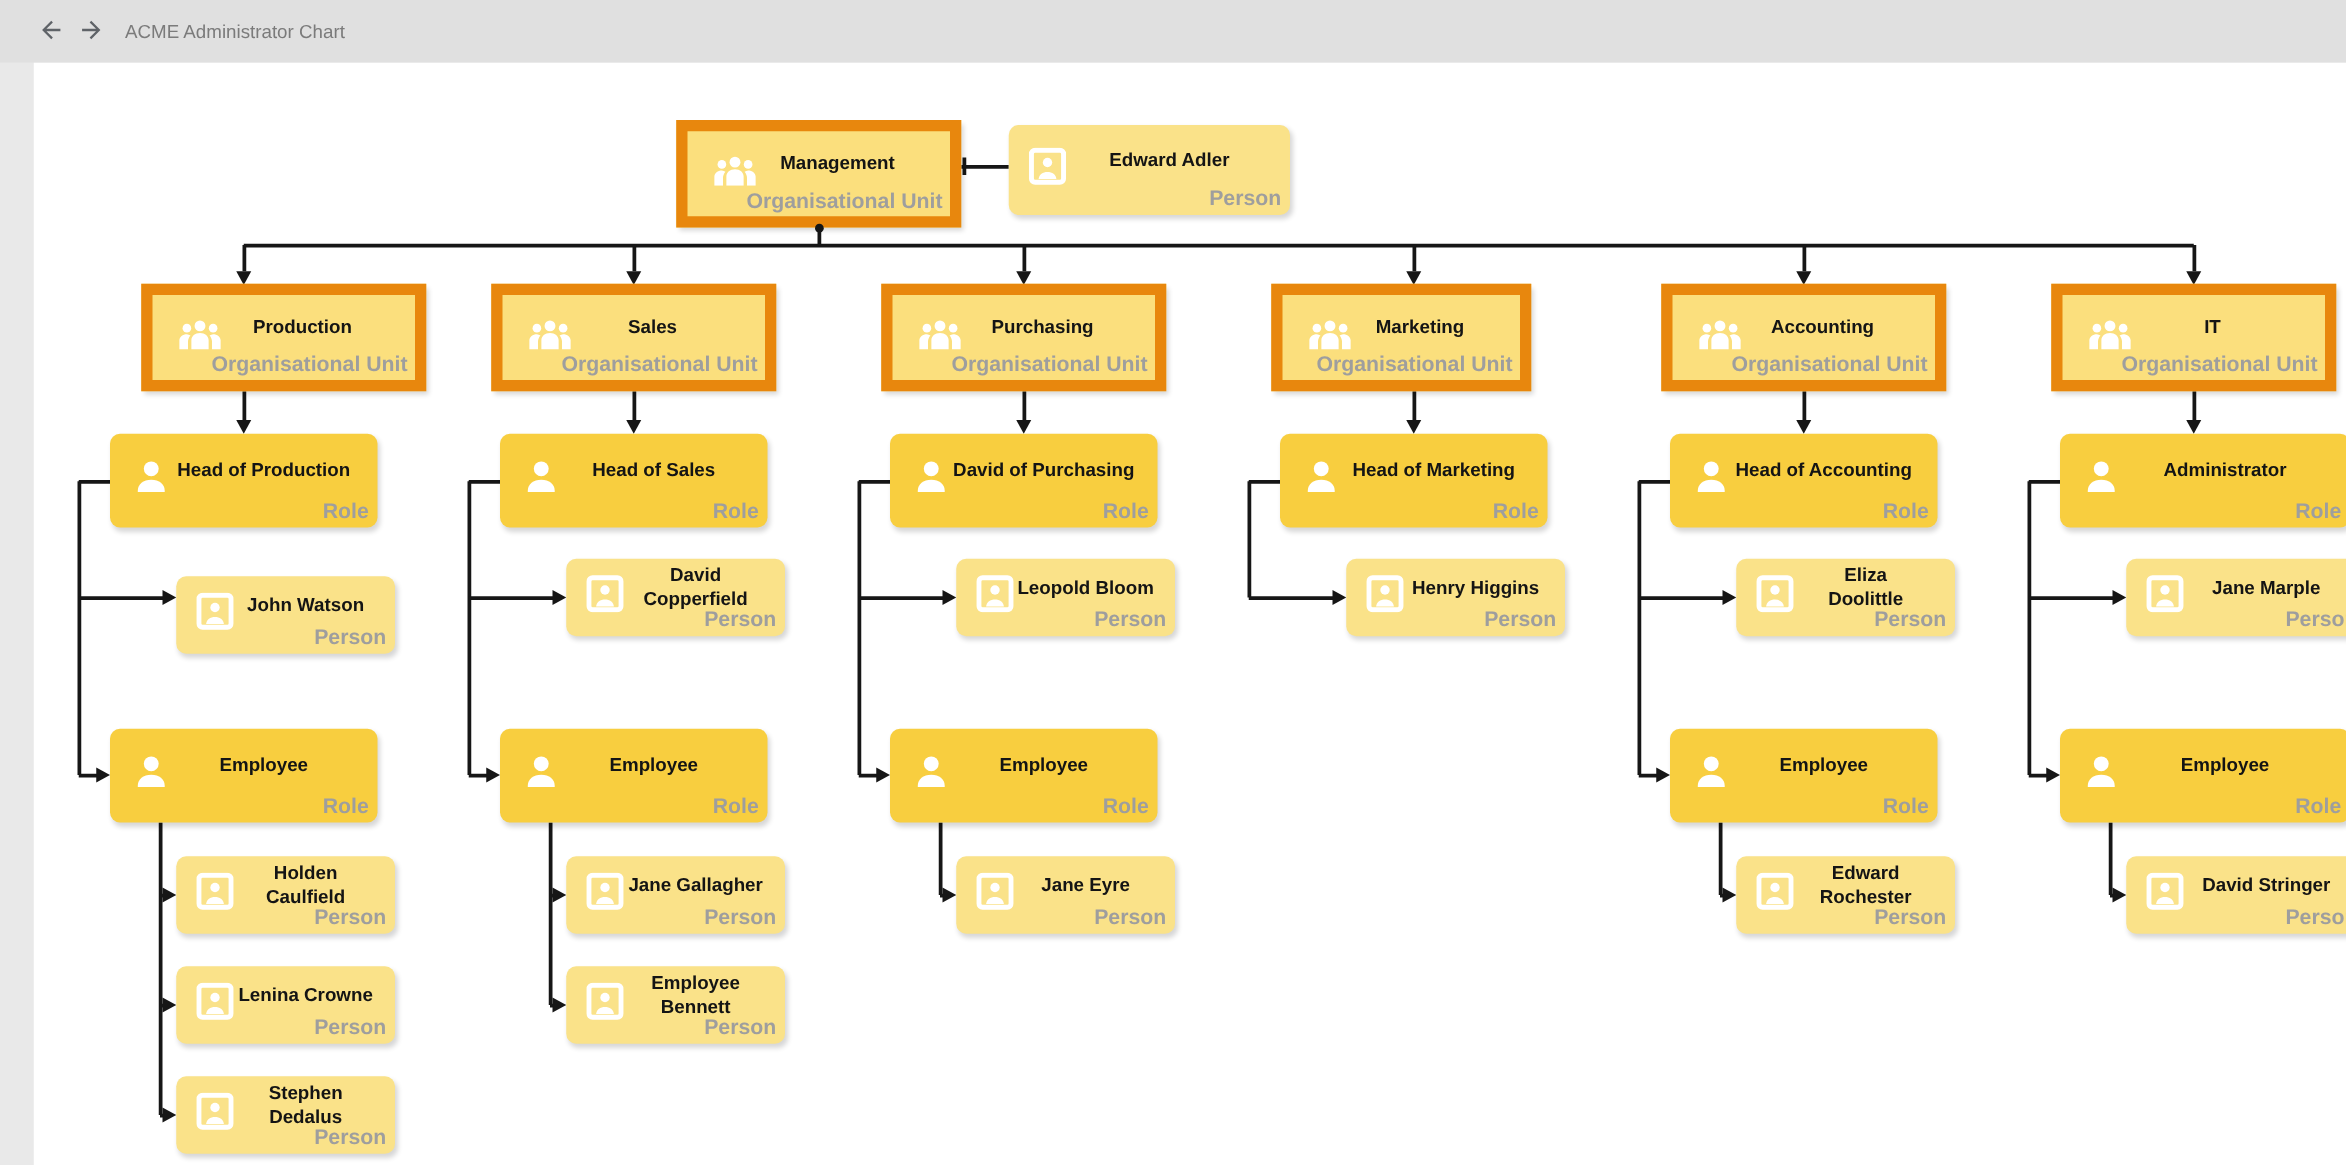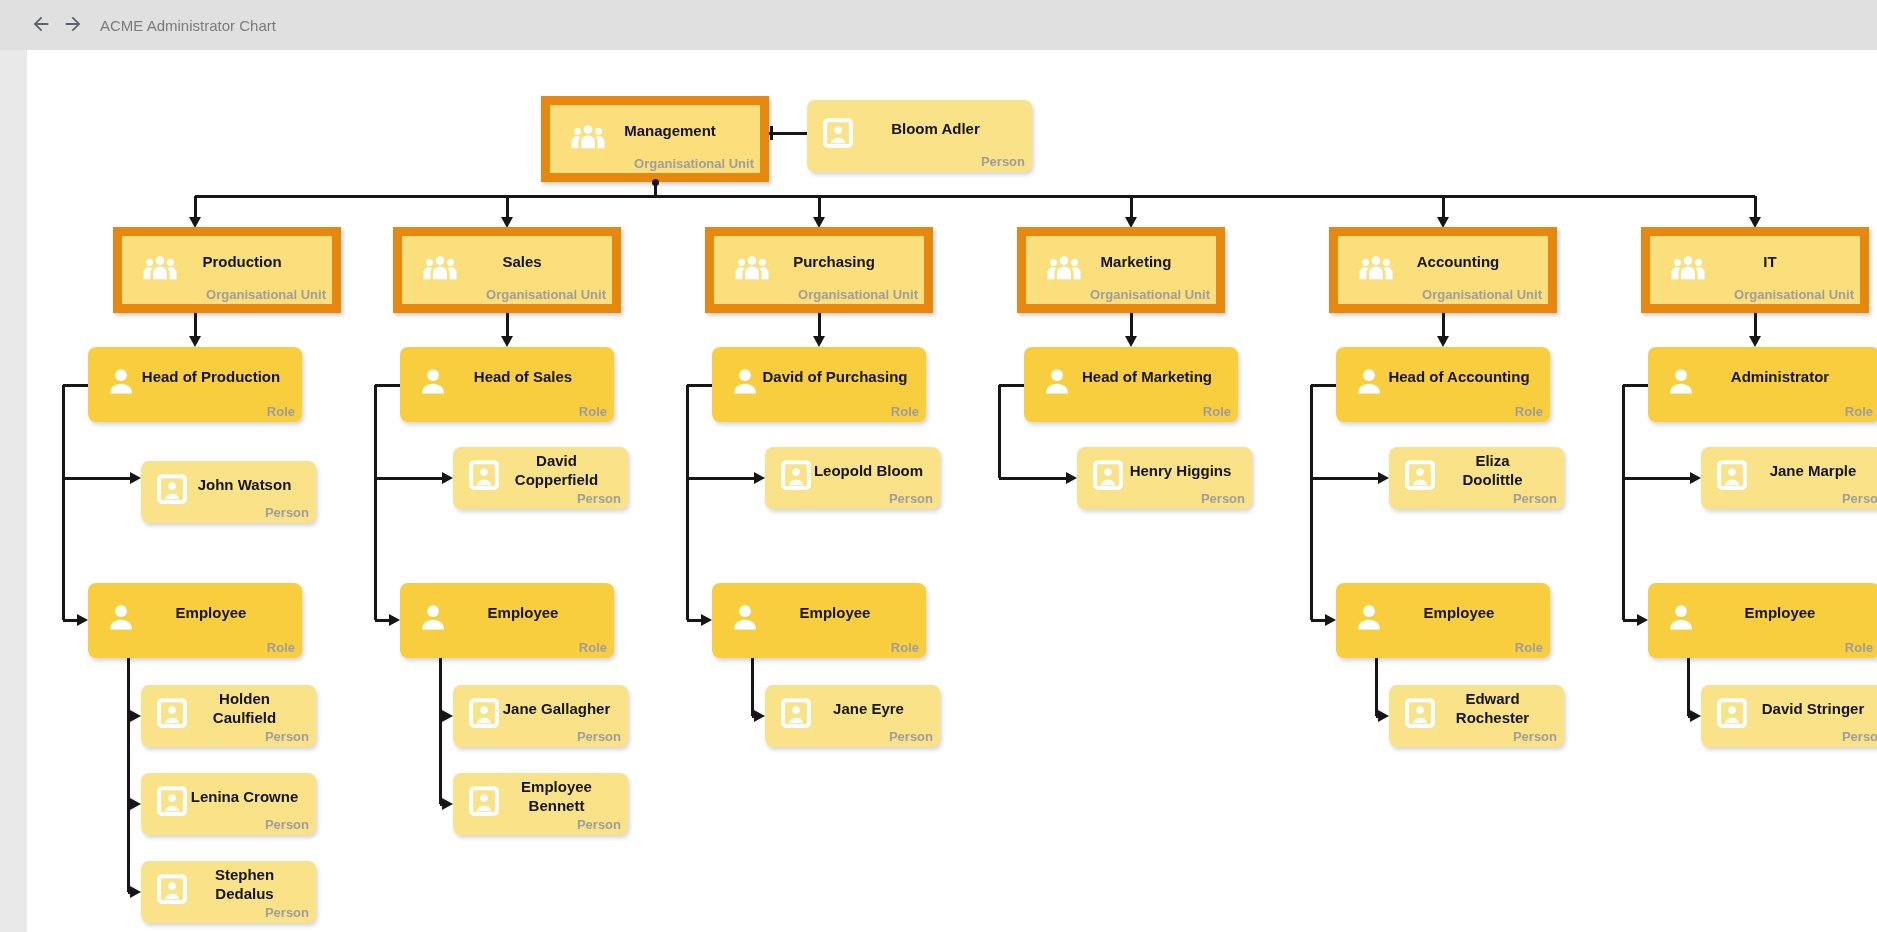--- a/index.html
+++ b/index.html
@@ -23,21 +23,21 @@
   #diagram{position:absolute;left:0;top:0;width:1877px;height:932px;z-index:10;}
   
   .node{position:absolute;box-sizing:border-box;border-radius:8px;
     box-shadow:2px 3px 4px rgba(0,0,0,0.16);}
   .unit{border-radius:0;border:9px solid #E8870D;}
   .lbl{position:absolute;left:40px;right:8px;top:0;bottom:14px;
     display:flex;align-items:center;justify-content:center;
     font-weight:700;font-size:15px;color:#141414;text-align:center;
     white-space:pre-line;line-height:1.25;}
   .unit .lbl{left:34px;right:4px;bottom:16px;}
-  .tlbl{position:absolute;right:7px;bottom:3px;font-size:13px;font-weight:700;color:#9E9E9E;}
+  .tlbl{position:absolute;right:7px;bottom:3px;font-size:17px;font-weight:700;color:#9E9E9E;}
   .unit .tlbl{right:6px;bottom:2px;}
   .icon{position:absolute;left:16px;top:50%;transform:translateY(-60%);line-height:0;}
   .unit .icon{left:20px;}
   
   .cline{position:absolute;background:#161616;}
   .arr-r{position:absolute;width:0;height:0;
     border-top:6.5px solid transparent;border-bottom:6.5px solid transparent;
     border-left:11px solid #161616;}
   .arr-d{position:absolute;width:0;height:0;
     border-left:6.5px solid transparent;border-right:6.5px solid transparent;
@@ -453,17 +453,17 @@
         </svg></span>
       <div class="lbl">Management</div>
       <div class="tlbl">Organisational Unit</div>
     </div>
     <div class="node person" style="left: 807px; top: 100px; width: 225px; height: 72px; background: rgb(250, 226, 137);">
       <span class="icon"><svg viewBox="0 0 24 24" width="30" height="30">
           <rect x="1.7" y="1.7" width="20.6" height="20.6" rx="2.4" fill="none" stroke="#fff" stroke-width="3.2"></rect>
           <circle cx="12" cy="9.6" r="3" fill="#fff"></circle>
           <path d="M6.3 20.2c.3-2.9 2.7-4.5 5.7-4.5s5.4 1.6 5.7 4.5z" fill="#fff"></path>
         </svg></span>
-      <div class="lbl">Bloom Adler</div>
+      <div class="lbl">Edward Adler</div>
       <div class="tlbl">Person</div>
     </div>
     <div class="dot" style="left: 651.5px; top: 179px;"></div>
   </div>
 
 </body></html>

